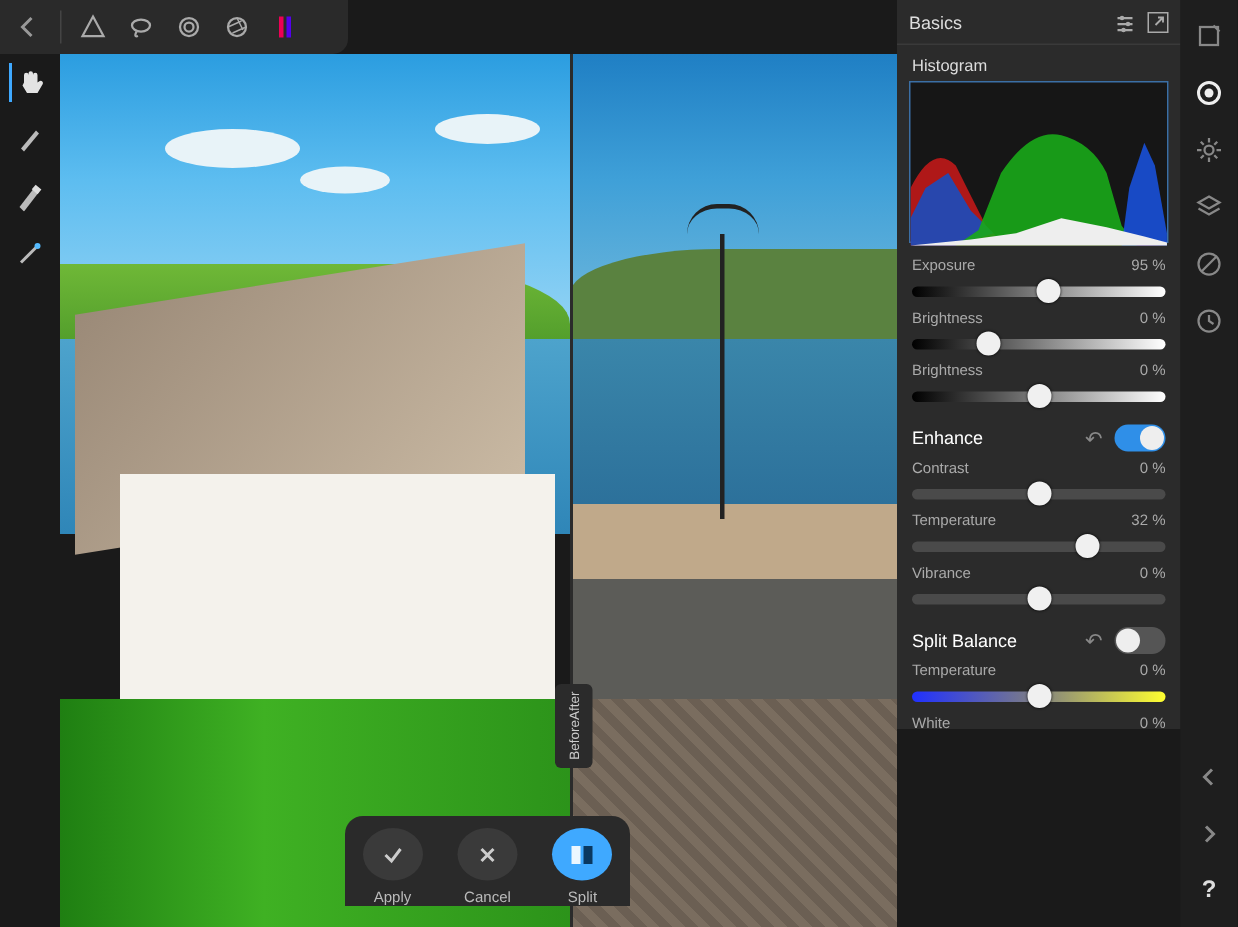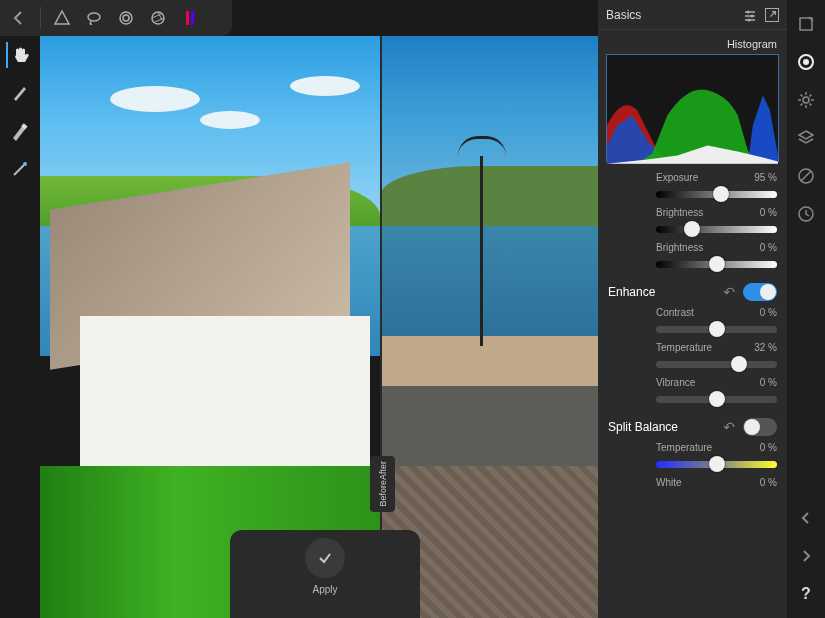--- a/index.html
+++ b/index.html
@@ -44,35 +44,35 @@
 .c1{left:70px;top:50px;width:90px;height:26px;}
 .c2{left:160px;top:75px;width:60px;height:18px;}
 .c3{left:250px;top:40px;width:70px;height:20px;}
 
 
 .split-line { position:absolute; left:380px; top:36px; width:2px; height:582px; background:#2b2b2b; }
 .split-tab { position:absolute; left:370px; top:456px; width:25px; height:56px; background:#2b2b2b; border-radius:4px; color:#ccc; font-size:9px; display:flex; align-items:center; justify-content:center; flex-direction:column; }
 .split-tab span { writing-mode: vertical-lr; transform: rotate(180deg); line-height:12px; }
 
 
-.action-bar { position:absolute; left:230px; bottom:0; width:190px; height:88px; background:#2a2a2a; border-top-left-radius:12px; border-top-right-radius:12px; display:flex; justify-content:space-around; padding-top:8px; }
+.action-bar { position:absolute; left:230px; bottom:14px; width:190px; height:60px; background:#2a2a2a; border-top-left-radius:12px; border-top-right-radius:12px; display:flex; justify-content:space-around; padding-top:8px; }
 .act { display:flex; flex-direction:column; align-items:center; gap:6px; }
 .act-circle { width:40px; height:40px; border-radius:50%; background:#3a3a3a; display:flex; align-items:center;justify-content:center; color:#ccc; }
 .act-circle.primary { background:#3fa9ff; color:#fff; }
 .act-label { font-size:10px; color:#bbb; }
 
 
-.panel { position:absolute; right:38px; top:0; width:189px; height:618px; background:#2b2b2b; color:#ddd; overflow:hidden; }
+.panel { position:absolute; right:38px; top:0; width:189px; height:486px; background:#2b2b2b; color:#ddd; overflow:hidden; }
 .panel-head { height:30px; display:flex; align-items:center; justify-content:space-between; padding:0 8px; border-bottom:1px solid #3a3a3a; font-size:12px; }
 .panel-icons { display:flex; gap:8px; color:#aaa; }
-.section-title { font-size:11px; color:#ddd; padding:8px 10px 4px;text-align:right; }
+.section-title { font-size:11px; color:#ddd; padding:8px 10px 4px; }
 .histo { margin:0 8px 6px; height:108px; background:#161616; position:relative; border:1px solid #3b6fa5; }
 .histo svg { position:absolute; inset:0; }
 
-.row { padding: 4px 10px 2px; margin-left: 48px; }
+.row { padding: 4px 10px 2px; }
 .row-top { display:flex; justify-content:space-between; font-size:10px; color:#aaa; }
 .slider { position:relative; height:14px; margin-top:4px; }
 .track { position:absolute; left:0; right:0; top:4px; height:7px; border-radius:4px; }
 .t-exp { background: linear-gradient(90deg,#000,#fff); }
 .t-plain { background:#4a4a4a; }
 .t-temp { background: linear-gradient(90deg,#2030ff,#808080,#ffff30); }
 .thumb { position:absolute; top:-1px; width:16px; height:16px; border-radius:50%; background:#f0f0f0; box-shadow:0 0 2px #000; transform:translateX(-50%); }
 
 .sec-head { display:flex; align-items:center; justify-content:space-between; padding:10px 10px 2px; font-size:12px; color:#fff;}
 .sec-icons { display:flex; align-items:center; gap:8px; }
@@ -187,20 +187,37 @@
 </div>
 
 <div class="action-bar">
   <div class="act">
     <div class="act-circle">
         <svg width="16" height="16" viewBox="0 0 16 16">
           <path d="M3 8 L7 12 L13 4" stroke="#ccc" stroke-width="2" fill="none"></path>
         </svg>
       </div>
     <div class="act-label">Apply</div>
+  </div>
+  <div class="act">
+    <div class="act-circle">
+        <svg width="14" height="14" viewBox="0 0 14 14">
+          <path d="M3 3 L11 11 M11 3 L3 11" stroke="#ccc" stroke-width="2"></path>
+        </svg>
+      </div>
+    <div class="act-label">Cancel</div>
+  </div>
+  <div class="act">
+    <div class="act-circle primary">
+        <svg width="18" height="18" viewBox="0 0 18 18">
+          <rect x="2" y="3" width="6" height="12" fill="#fff" opacity=".9"></rect>
+          <rect x="10" y="3" width="6" height="12" fill="#0a3860"></rect>
+        </svg>
+      </div>
+    <div class="act-label">Split</div>
   </div>
 </div>
 
 <div class="panel">
   <div class="panel-head">
     <span>Basics</span>
     <div class="panel-icons">
       <span>
           <svg width="14" height="14" viewBox="0 0 14 14">
             <path d="M2 4 H12 M2 8 H12 M2 12 H12" stroke="#aaa" stroke-width="1.5"></path>

